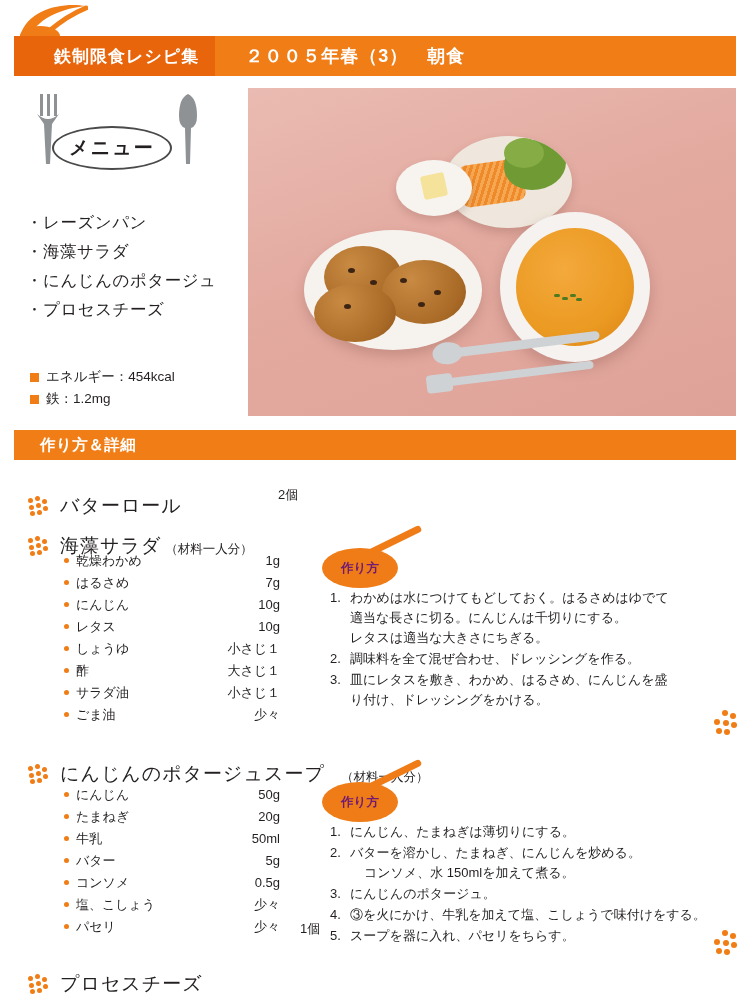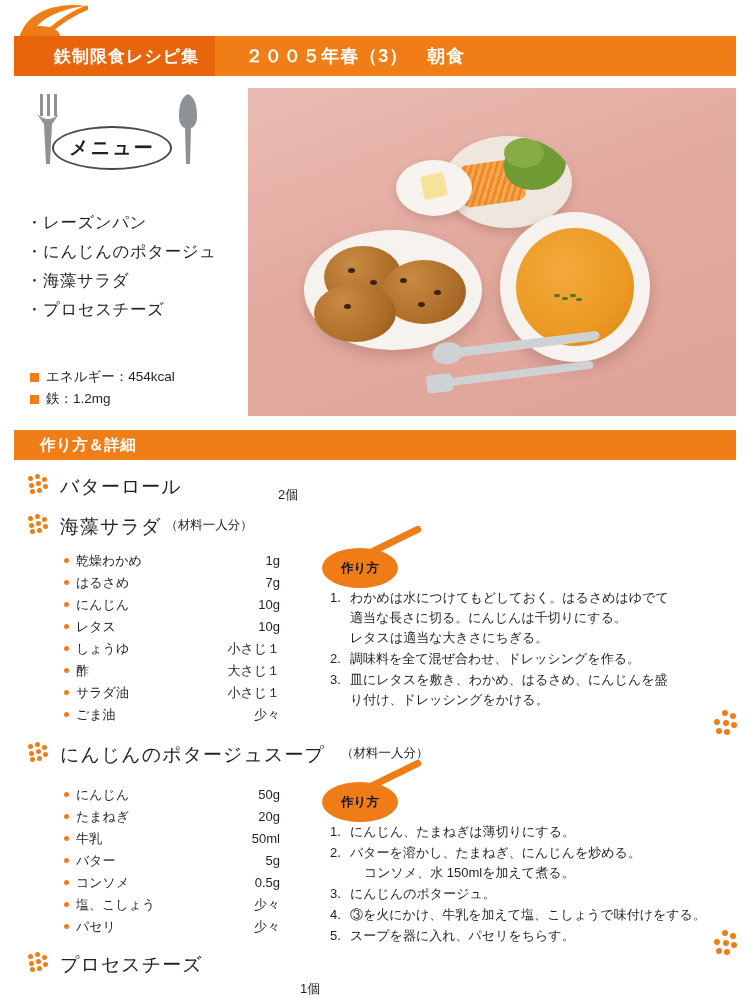--- a/index.html
+++ b/index.html
@@ -270,23 +270,24 @@
     flex: 0 0 auto;
   }
   .dots i {
     position: absolute;
     width: 5px; height: 5px;
     background: #f07d16;
     border-radius: 50%;
   }
   .recipe-title {
     display: flex;
-    align-items: flex-start;
+    align-items: center;
     font-size: 19px;
     letter-spacing: 1px;
+    margin-top: 19px;
   }
   .recipe-title .sub {
     font-size: 12.5px;
     letter-spacing: 0;
     margin-left: 4px;
     position: relative;
     top: 3px;
   }
   .qty {
     position: absolute;
@@ -316,21 +317,21 @@
     position: relative;
     width: 92px; height: 40px;
   }
   .pan .bowl {
     position: absolute;
     left: 0; top: 0;
     width: 76px; height: 40px;
     border-radius: 38px/20px;
     background: #ef7c16;
     display: flex; align-items: center; justify-content: center;
-    color: #0f172a; font-size: 12.5px; font-weight: bold; text-align: center;
+    color: #701a75; font-size: 12.5px; font-weight: bold; text-align: center;
   }
   .pan .handle {
     position: absolute;
     left: 40px; top: -10px;
     width: 62px; height: 7px;
     background: #ef7c16;
     border-radius: 4px;
     transform: rotate(-26deg);
   }
   .steps {
@@ -393,22 +394,22 @@
           <path d="M166 6 q9 4 9 22 q0 10 -6 12 l-1 36 -4 0 -1 -36 q-6 -2 -6 -12 q0 -18 9 -22 z"></path>
         </g>
       </svg>
       <div class="menu-oval">
         <span>メニュー</span>
       </div>
     </div>
 
     <ul class="menu-list">
       <li>・レーズンパン</li>
+      <li>・海藻サラダ</li>
       <li>・にんじんのポタージュ</li>
-      <li>・海藻サラダ</li>
       <li>・プロセスチーズ</li>
     </ul>
 
     <div class="nutri">
       <div>
         <span class="sq"></span>
         <span>エネルギー：454kcal</span>
       </div>
       <div>
         <span class="sq"></span>
@@ -659,15 +660,15 @@
           <i style="left:14px;top:3px"></i>
         <i style="left:1px;top:9px"></i>
           <i style="left:8px;top:7px"></i>
           <i style="left:15px;top:10px"></i>
         <i style="left:2px;top:15px"></i>
           <i style="left:9px;top:14px"></i>
       </span>
       <span>プロセスチーズ</span>
     </div>
   </div>
-  <div class="qty" style="left:300px; top:980px;">1個</div>
+  <div class="qty" style="left:300px; top:920px;">1個</div>
 
 </div>
 
 </body></html>

